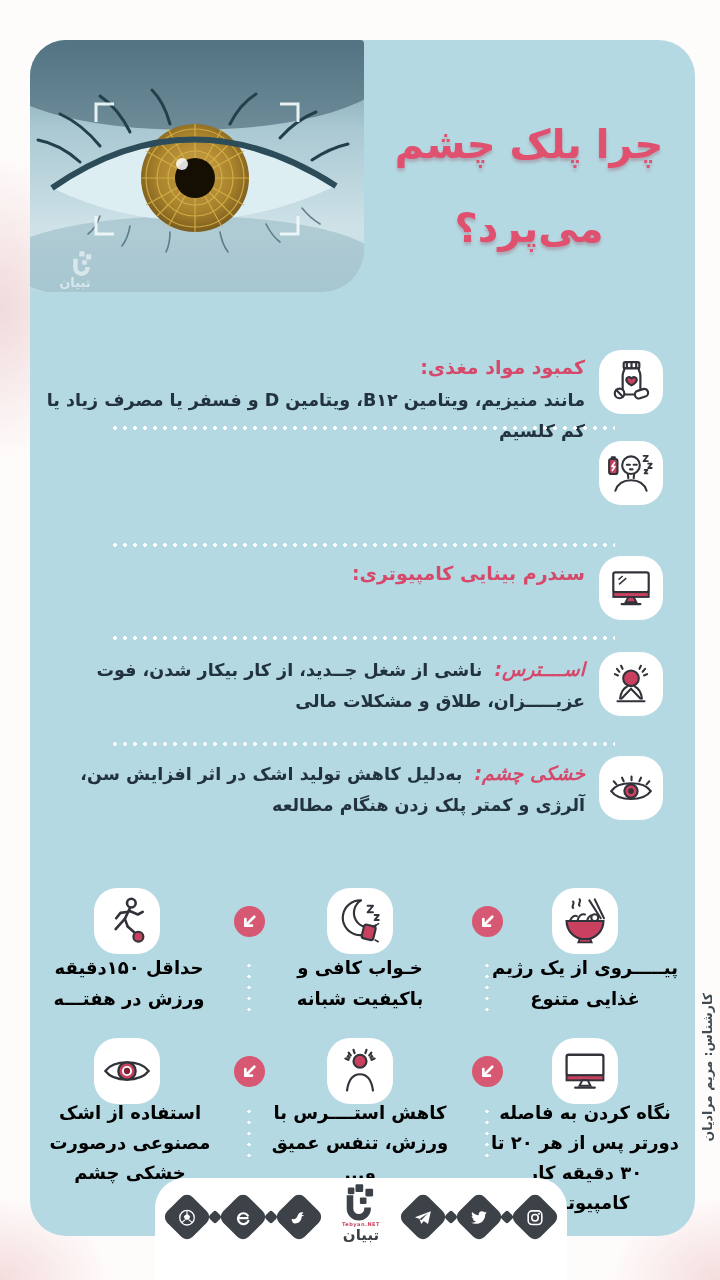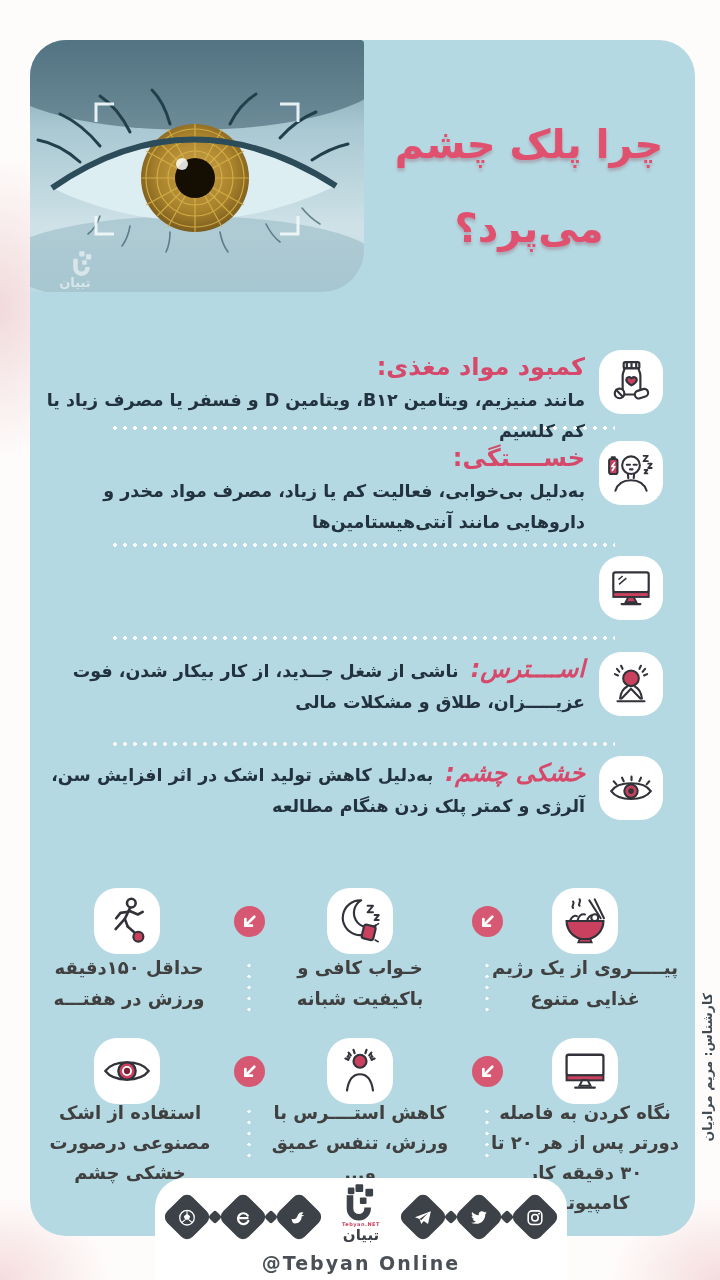--- a/index.html
+++ b/index.html
@@ -51,34 +51,34 @@
   }
   .icon-box{
     flex:0 0 64px;width:64px;height:64px;background:#ffffff;border-radius:22px;
     display:flex;align-items:center;justify-content:center;
   }
   .icon-box svg{width:50px;height:50px;}
   .reason-text{
     flex:1;margin:0;color:#22323e;font-size:17.5px;font-weight:bold;line-height:31px;
     padding-top:2px;
   }
-  .reason-text strong{color:#d6496a;font-size:24px;}
+  .reason-text strong{color:#d6496a;font-size:19px;}
   .reason-text.stacked strong{display:block;margin-bottom:2px;}
   .reason-text.inline strong{margin-left:6px;font-style:italic;}
   .dotline{
     position:absolute;left:80px;width:505px;height:4px;
     background-image:radial-gradient(circle,#ffffff 1.6px,rgba(255,255,255,0) 1.8px);
     background-size:10px 4px;background-repeat:repeat-x;
   }
   
   .sol-icon{position:absolute;width:66px;height:66px;background:#ffffff;border-radius:23px;
     display:flex;align-items:center;justify-content:center;}
   .sol-icon svg{width:52px;height:52px;}
   .sol-text{
-    position:absolute;text-align:center;color:#404040;font-weight:bold;
+    position:absolute;text-align:center;color:#000000;font-weight:bold;
     font-size:18px;line-height:31px;margin:0;
   }
   .arrow-badge{position:absolute;width:31px;height:31px;}
   .vdots{
     position:absolute;width:4px;height:58px;
     background-image:radial-gradient(circle,#ffffff 1.6px,rgba(255,255,255,0) 1.8px);
     background-size:4px 11px;background-repeat:repeat-y;
   }
   
   .footer-notch{
@@ -200,38 +200,35 @@
           <circle cx="24" cy="16.5" r="8.5" fill="#ffffff"></circle>
           <path d="M20 16h3M26.5 16h3M23 20.5h2.5"></path>
           <path d="M9 41c2.5-7.5 8-10 15-10s12.5 2.5 15 10" fill="#ffffff"></path>
           <path d="M21 25l.4 4M27 25l-.4 4"></path>
           <rect x="3" y="10.5" width="8" height="14.5" rx="2" fill="#c9415f"></rect>
           <path d="M5.5 8.8h3"></path>
           <path d="M8.2 14l-2.6 3.8h3L6 21.6" stroke="#ffffff" stroke-width="1.5"></path>
           <path d="M36 7.5h4.2L36 12.7h4.2M40.5 15h3.4l-3.4 4.2h3.4M37 21h2.8l-2.8 3.4h2.8" stroke-width="1.7"></path>
         </svg>
       </div>
-      <p class="reason-text stacked">
-        <strong>خســــتگی:</strong>
-        <span>به‌دلیل بی‌خوابی، فعالیت کم یا زیاد، مصرف مواد مخدر و داروهایی مانند آنتی‌هیستامین‌ها</span>
-      </p>
     </div>
     <div class="dotline" style="top:503px"></div>
 
     <div class="reason-row" style="top:516px">
       <div class="icon-box">
         <svg viewBox="0 0 48 48">
           <rect x="7" y="9" width="34" height="19" rx="2" fill="#ffffff" stroke="#32323a" stroke-width="2.1"></rect>
           <path d="M12 16l4-3.5M12.5 20.5l7-6" stroke="#32323a" stroke-width="1.4"></path>
           <rect x="7" y="28" width="34" height="4.6" fill="#c9415f" stroke="#32323a" stroke-width="1.8"></rect>
           <path d="M21.5 32.6l-2.6 5h10.2l-2.6-5z" fill="#c9415f" stroke="#32323a" stroke-width="1.8"></path>
           <path d="M15 39.4h18" stroke="#32323a" stroke-width="2.1" stroke-linecap="round"></path>
         </svg>
       </div>
       <p class="reason-text stacked">
+        <strong>سندرم بینایی کامپیوتری:</strong>
       </p>
     </div>
     <div class="dotline" style="top:596px"></div>
 
     <div class="reason-row" style="top:612px">
       <div class="icon-box">
         <svg viewBox="0 0 48 48" fill="none" stroke="#32323a" stroke-width="2" stroke-linecap="round" stroke-linejoin="round">
           <circle cx="24" cy="18.5" r="7.5" fill="#c9415f"></circle>
           <path d="M13.5 38c.8-6 3.5-10 6.8-11.6M34.5 38c-.8-6-3.5-10-6.8-11.6"></path>
           <path d="M15 38l9-9.5 9 9.5"></path>
@@ -414,18 +411,17 @@
         </div>
         <div class="conn"></div>
         <div class="diam">
           <svg viewBox="0 0 24 24" fill="none" stroke="#ffffff" stroke-width="1.8">
               <rect x="4.2" y="4.2" width="15.6" height="15.6" rx="4.5"></rect>
               <circle cx="12" cy="12" r="3.7"></circle>
               <circle cx="16.6" cy="7.4" r="1.2" fill="#ffffff" stroke="none"></circle>
             </svg>
         </div>
       </div>
-      <div class="handle">@Tebyan Online</div>
     </div>
   </div>
 
   <div class="credit">کارشناس: مریم مرادیان</div>
 </div>
 
 </body></html>

